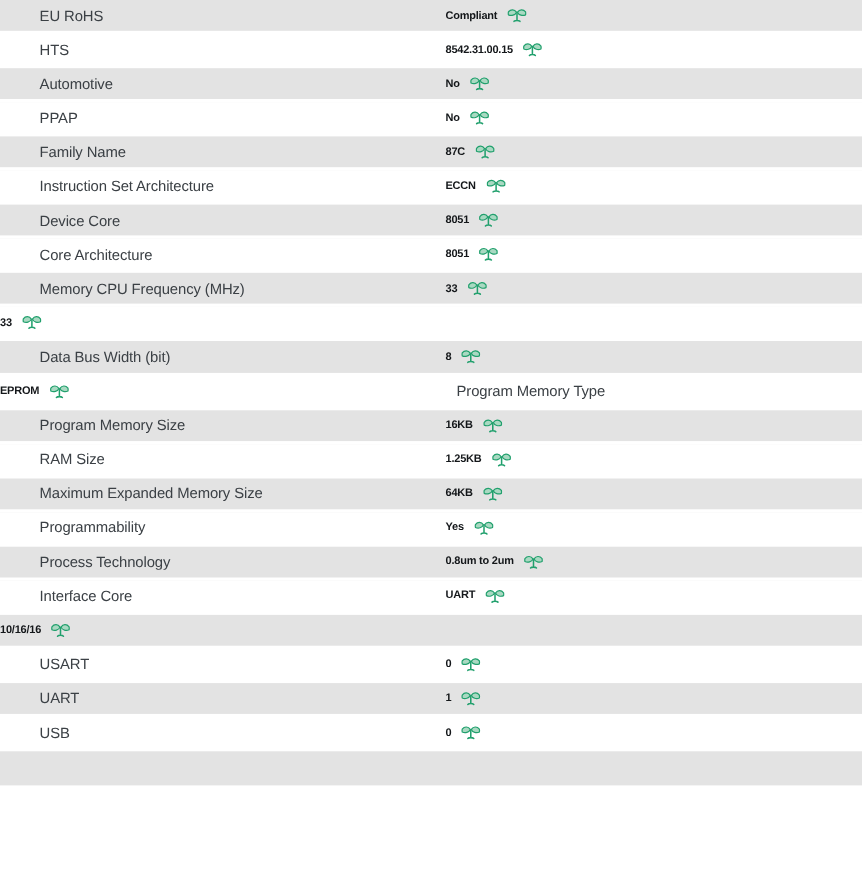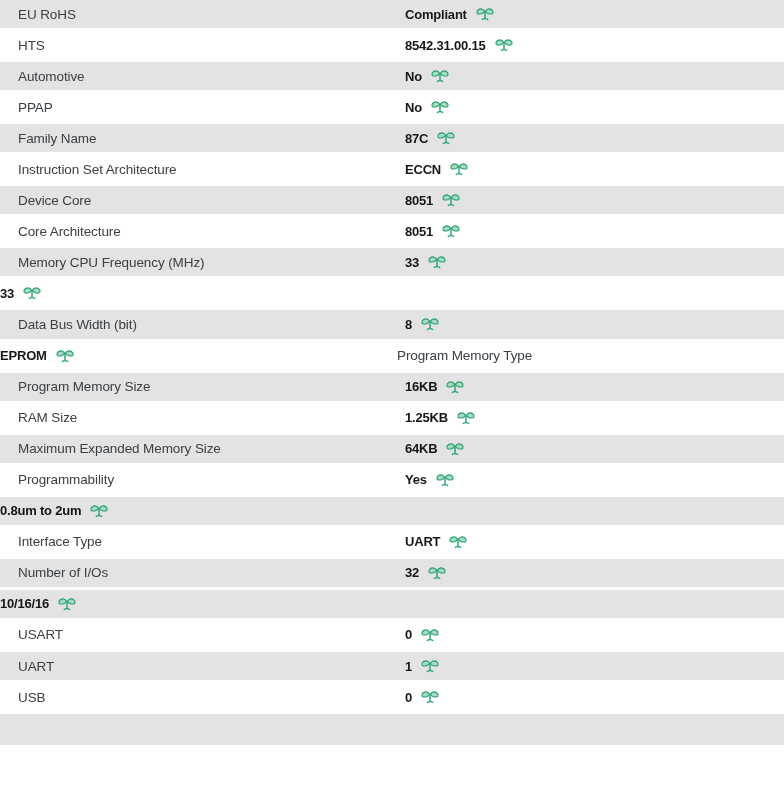--- a/index.html
+++ b/index.html
@@ -21,33 +21,33 @@
   .row {
     display: flex;
     align-items: center;
     height: 31.05px;
     border-bottom: 3.5px solid #ffffff;
     background: var(--row);
   }
   .row.odd { background: var(--alt-row); }
   .cell.label {
     width: 405px;
-    padding-left: 18px;
+    padding-left: 36px;
     font-size: 13.5px;
     letter-spacing: -0.1px;
     color: var(--label-color);
     white-space: nowrap;
     overflow: hidden;
   }
   .cell.value {
     flex: 1;
     display: flex;
     align-items: center;
     gap: 9px;
-    font-size: 13px;
+    font-size: 10px;
     font-weight: 700;
     letter-spacing: -0.2px;
     color: var(--value-color);
     white-space: nowrap;
   }
   .leaf { display: inline-flex; align-items: center; margin-top: -1px; }
   .row.stub { border-bottom: none; }
 </style>
 </head>
 <body>
@@ -273,59 +273,47 @@
         <svg width="18" height="15" viewBox="0 0 18 15" aria-hidden="true">
           <path d="M1.2 4.9 C3.4 2.0 6.7 2.4 8.5 5.1 C7.4 7.9 3.8 8.7 1.2 7.5 C1.0 6.6 1.0 5.8 1.2 4.9 Z" fill="#a9d9c2" stroke="#21a06d" stroke-width="1.1" stroke-linejoin="round"></path>
           <path d="M16.8 4.9 C14.6 2.0 11.3 2.4 9.5 5.1 C10.6 7.9 14.2 8.7 16.8 7.5 C17.0 6.6 17.0 5.8 16.8 4.9 Z" fill="#a9d9c2" stroke="#21a06d" stroke-width="1.1" stroke-linejoin="round"></path>
           <path d="M9 5.4 L9 12.2 M6.3 13.4 C7.3 12.3 10.7 12.3 11.7 13.4" fill="none" stroke="#21a06d" stroke-width="1.4" stroke-linecap="round"></path>
         </svg>
       </span>
     </div>
   </div>
 
   <div class="row odd">
+    <div class="cell label">Process Technology</div>
     <div class="cell value">
       <span class="value-text">0.8um to 2um</span>
       <span class="leaf" hidden="">
         <svg width="18" height="15" viewBox="0 0 18 15" aria-hidden="true">
           <path d="M1.2 4.9 C3.4 2.0 6.7 2.4 8.5 5.1 C7.4 7.9 3.8 8.7 1.2 7.5 C1.0 6.6 1.0 5.8 1.2 4.9 Z" fill="#a9d9c2" stroke="#21a06d" stroke-width="1.1" stroke-linejoin="round"></path>
           <path d="M16.8 4.9 C14.6 2.0 11.3 2.4 9.5 5.1 C10.6 7.9 14.2 8.7 16.8 7.5 C17.0 6.6 17.0 5.8 16.8 4.9 Z" fill="#a9d9c2" stroke="#21a06d" stroke-width="1.1" stroke-linejoin="round"></path>
           <path d="M9 5.4 L9 12.2 M6.3 13.4 C7.3 12.3 10.7 12.3 11.7 13.4" fill="none" stroke="#21a06d" stroke-width="1.4" stroke-linecap="round"></path>
         </svg>
       </span>
     </div>
   </div>
 
   <div class="row even">
-    <div class="cell label">Interface Type</div>
+    <div class="cell label">Interface Core</div>
     <div class="cell value">
       <span class="value-text">UART</span>
       <span class="leaf" hidden="">
         <svg width="18" height="15" viewBox="0 0 18 15" aria-hidden="true">
           <path d="M1.2 4.9 C3.4 2.0 6.7 2.4 8.5 5.1 C7.4 7.9 3.8 8.7 1.2 7.5 C1.0 6.6 1.0 5.8 1.2 4.9 Z" fill="#a9d9c2" stroke="#21a06d" stroke-width="1.1" stroke-linejoin="round"></path>
           <path d="M16.8 4.9 C14.6 2.0 11.3 2.4 9.5 5.1 C10.6 7.9 14.2 8.7 16.8 7.5 C17.0 6.6 17.0 5.8 16.8 4.9 Z" fill="#a9d9c2" stroke="#21a06d" stroke-width="1.1" stroke-linejoin="round"></path>
           <path d="M9 5.4 L9 12.2 M6.3 13.4 C7.3 12.3 10.7 12.3 11.7 13.4" fill="none" stroke="#21a06d" stroke-width="1.4" stroke-linecap="round"></path>
         </svg>
       </span>
     </div>
   </div>
 
-  <div class="row odd">
-    <div class="cell label">Number of I/Os</div>
-    <div class="cell value">
-      <span class="value-text">32</span>
-      <span class="leaf" hidden="">
-        <svg width="18" height="15" viewBox="0 0 18 15" aria-hidden="true">
-          <path d="M1.2 4.9 C3.4 2.0 6.7 2.4 8.5 5.1 C7.4 7.9 3.8 8.7 1.2 7.5 C1.0 6.6 1.0 5.8 1.2 4.9 Z" fill="#a9d9c2" stroke="#21a06d" stroke-width="1.1" stroke-linejoin="round"></path>
-          <path d="M16.8 4.9 C14.6 2.0 11.3 2.4 9.5 5.1 C10.6 7.9 14.2 8.7 16.8 7.5 C17.0 6.6 17.0 5.8 16.8 4.9 Z" fill="#a9d9c2" stroke="#21a06d" stroke-width="1.1" stroke-linejoin="round"></path>
-          <path d="M9 5.4 L9 12.2 M6.3 13.4 C7.3 12.3 10.7 12.3 11.7 13.4" fill="none" stroke="#21a06d" stroke-width="1.4" stroke-linecap="round"></path>
-        </svg>
-      </span>
-    </div>
-  </div>
 
 
   <div class="row odd">
     <div class="cell value">
       <span class="value-text">10/16/16</span>
       <span class="leaf" hidden="">
         <svg width="18" height="15" viewBox="0 0 18 15" aria-hidden="true">
           <path d="M1.2 4.9 C3.4 2.0 6.7 2.4 8.5 5.1 C7.4 7.9 3.8 8.7 1.2 7.5 C1.0 6.6 1.0 5.8 1.2 4.9 Z" fill="#a9d9c2" stroke="#21a06d" stroke-width="1.1" stroke-linejoin="round"></path>
           <path d="M16.8 4.9 C14.6 2.0 11.3 2.4 9.5 5.1 C10.6 7.9 14.2 8.7 16.8 7.5 C17.0 6.6 17.0 5.8 16.8 4.9 Z" fill="#a9d9c2" stroke="#21a06d" stroke-width="1.1" stroke-linejoin="round"></path>
           <path d="M9 5.4 L9 12.2 M6.3 13.4 C7.3 12.3 10.7 12.3 11.7 13.4" fill="none" stroke="#21a06d" stroke-width="1.4" stroke-linecap="round"></path>

